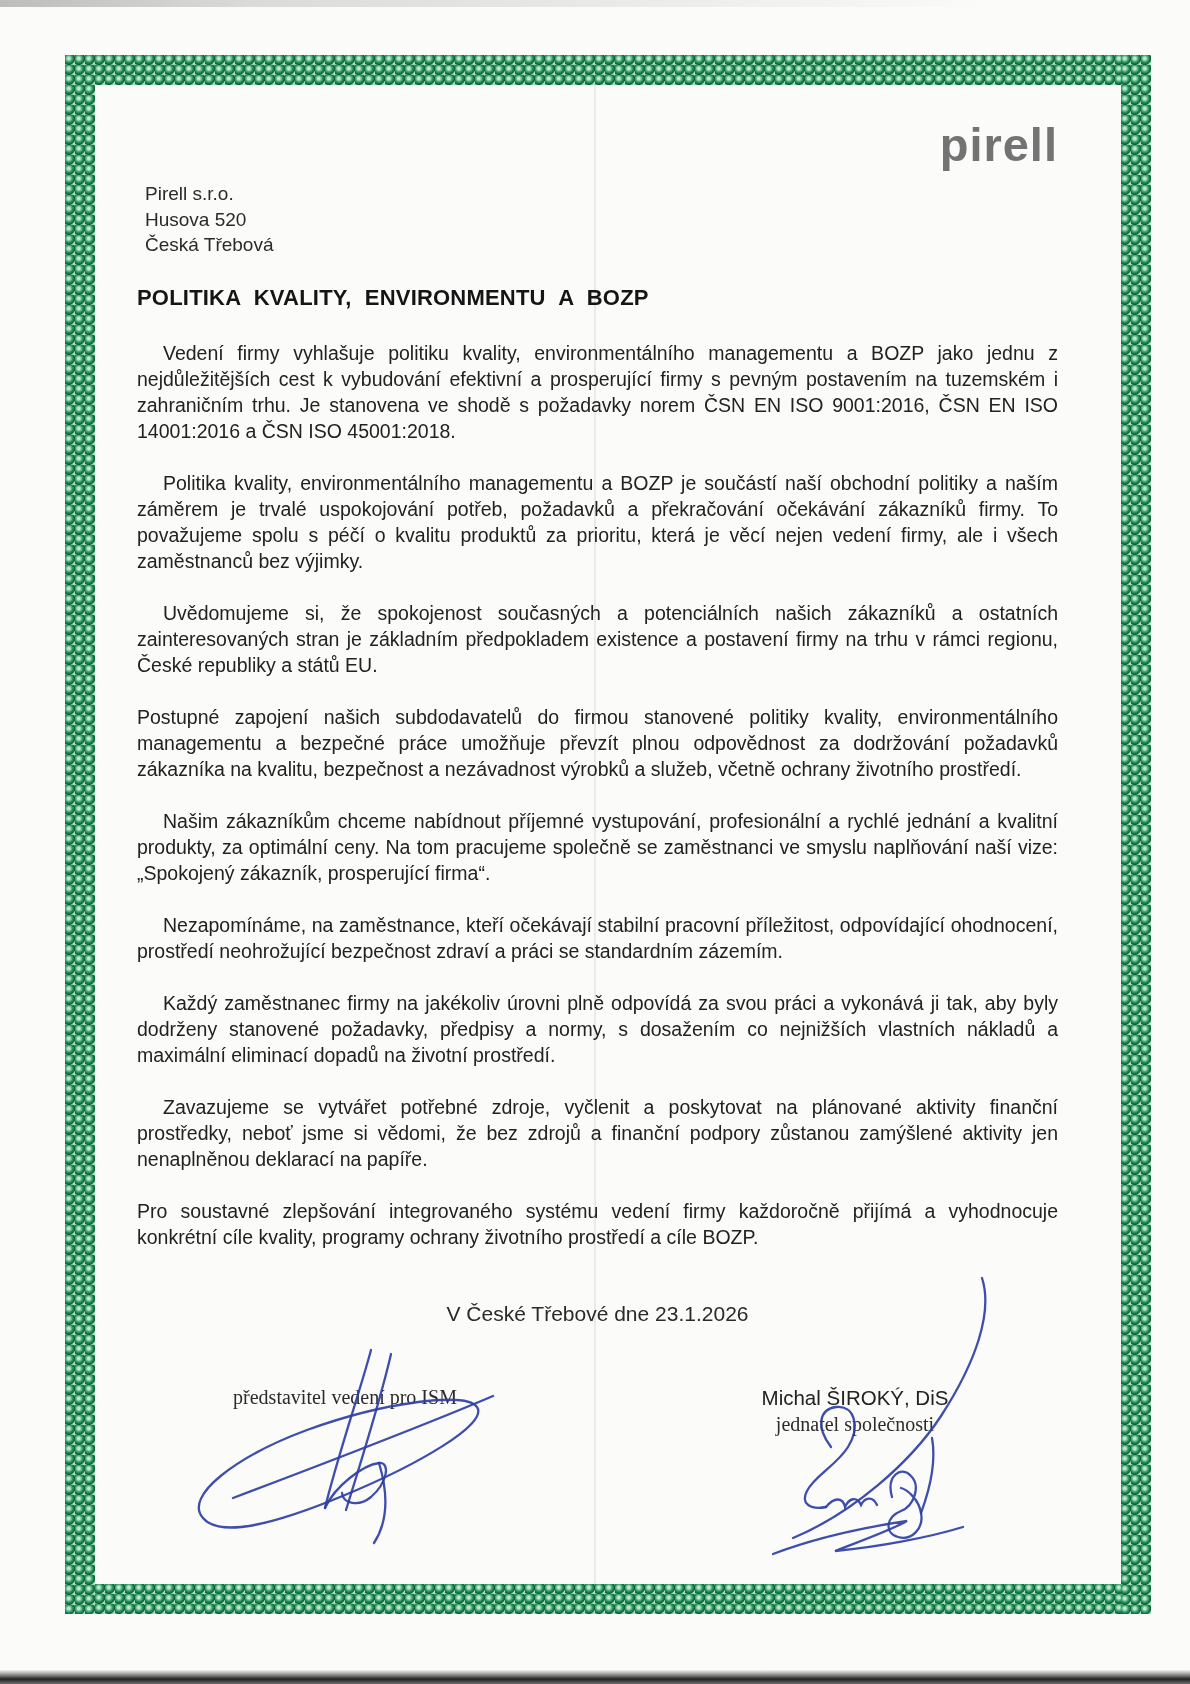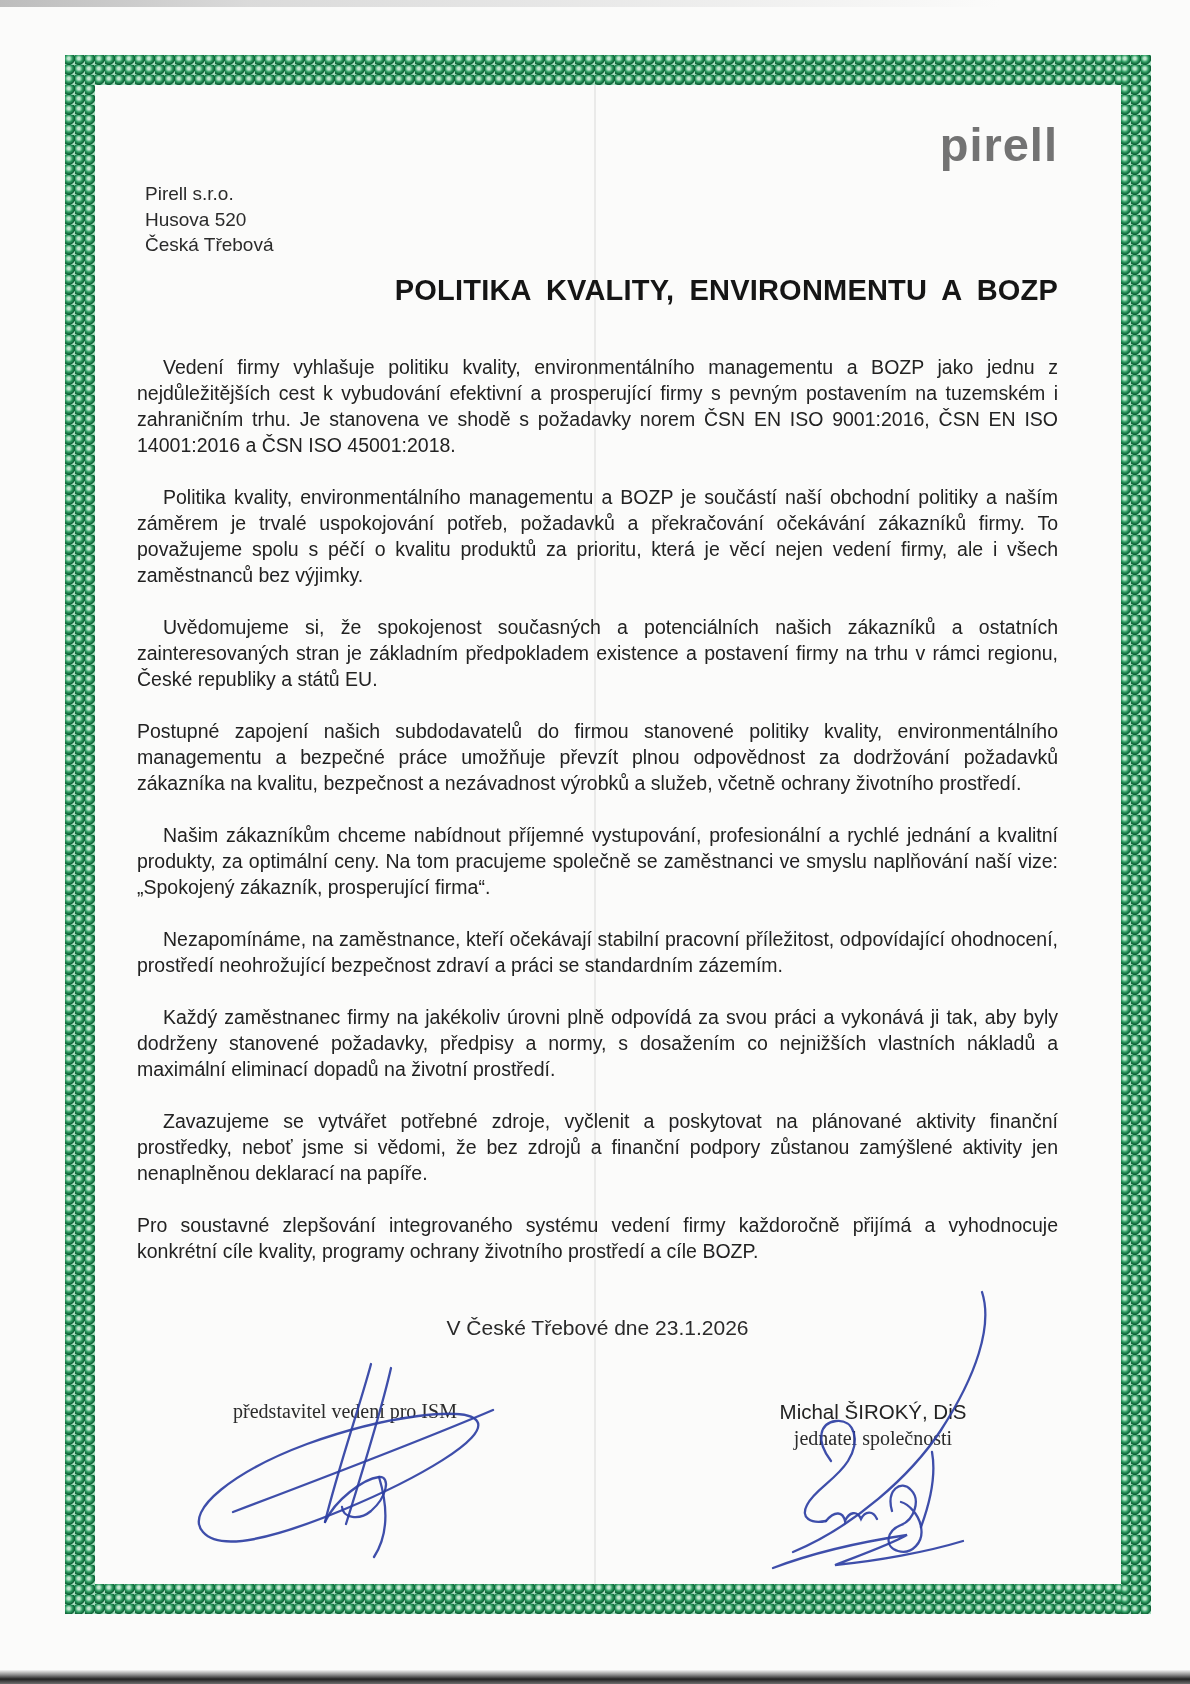--- a/index.html
+++ b/index.html
@@ -45,39 +45,39 @@
     margin:36px 0 0 8px;
     font-size:47px;line-height:48px;font-weight:800;letter-spacing:1px;
     color:#737373;
     text-align:right;
   }
   .address{
     margin:12px 0 0 8px;
     font-size:19px;line-height:25.5px;color:#2a2a2a;
   }
   .doc-title{
-    margin-top:16px;text-align:right;
-    font-size:29px;line-height:32px;font-weight:700;color:#151515;
+    margin-top:24px;text-align:left;
+    font-size:22px;line-height:32px;font-weight:700;color:#151515;
     word-spacing:7px;letter-spacing:.2px;
   }
   .para{
     margin:26px 0 0 0;
     font-size:19.5px;line-height:26px;
     text-align:justify;color:#222;
   }
-  .para.first{margin-top:48px;}
+  .para.first{margin-top:26px;}
   .para.indent{text-indent:26px;}
   .date-line{
     margin-top:52px;text-align:center;
     font-size:21px;color:#2a2a2a;
   }
   .sig-block{position:relative;height:280px;margin-top:42px;}
   .sig-col{position:absolute;top:16px;width:320px;text-align:center;}
   .sig-col.left{left:48px;}
-  .sig-col.right{left:576px;}
+  .sig-col.right{left:558px;}
   .sig-name{font-size:20.5px;line-height:27px;color:#222;}
   .sig-role{
     font-family:"Liberation Serif","DejaVu Serif",serif;
     font-size:20px;line-height:27px;color:#2b2b2b;
   }
   .sig-ink{position:absolute;pointer-events:none;}
   .sig-ink.left{left:38px;top:-22px;}
   .sig-ink.right{left:598px;top:-98px;}
   .sig-ink path{fill:none;stroke:#2e3fa3;stroke-width:2.3;stroke-linecap:round;opacity:.92;}
 </style>

